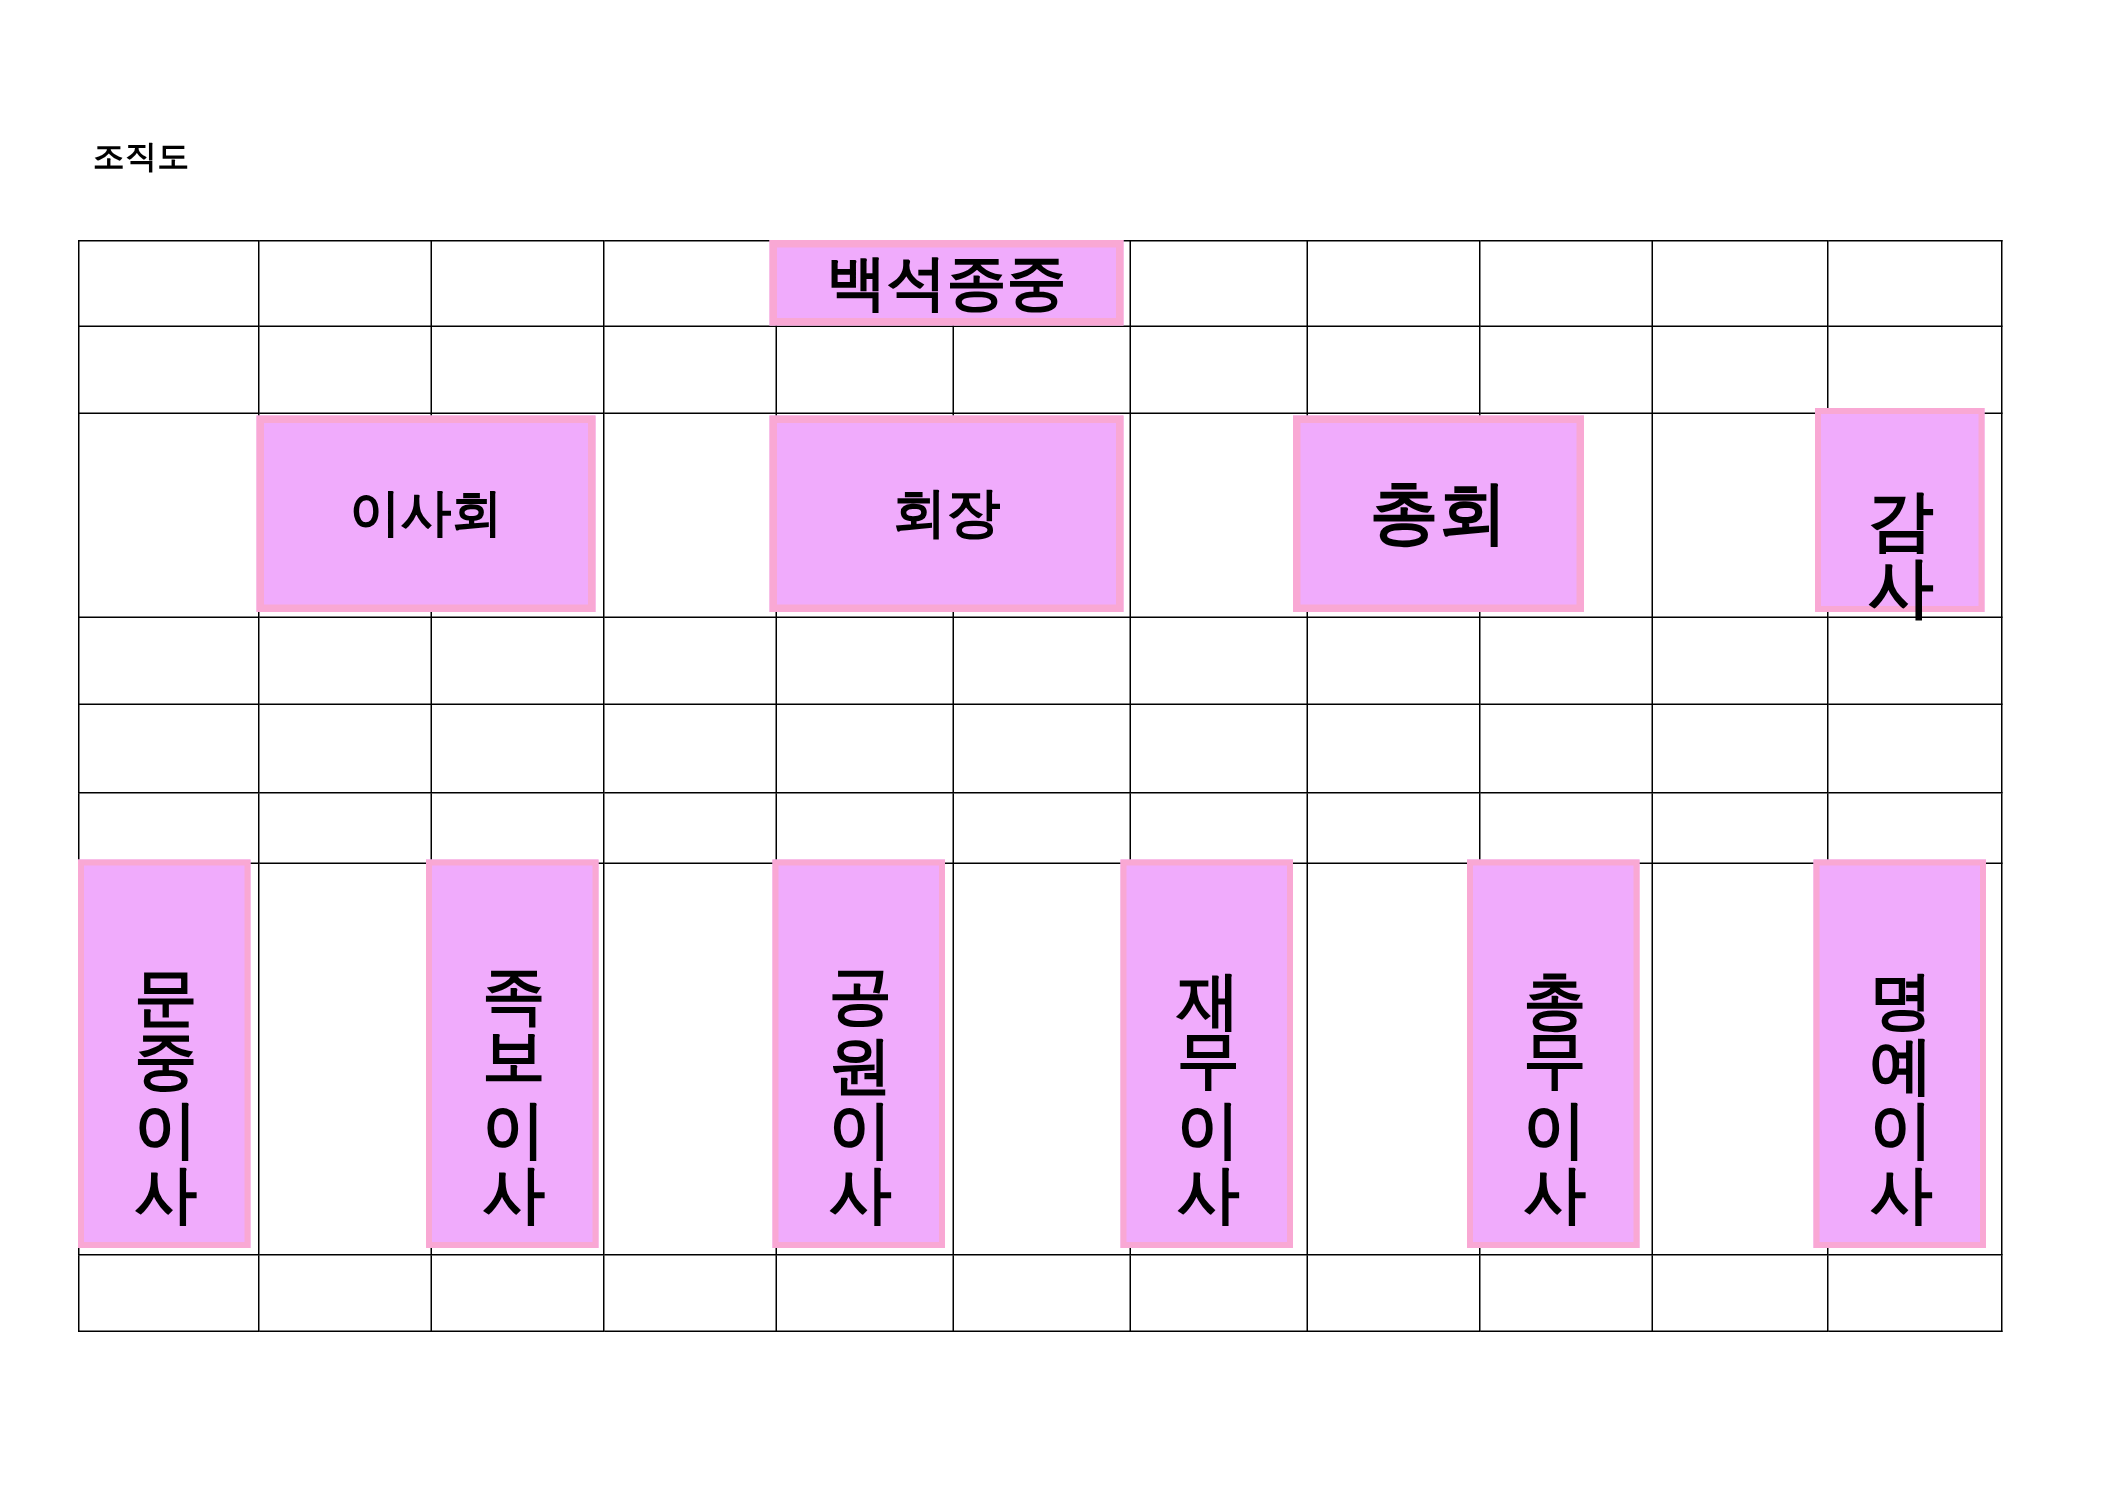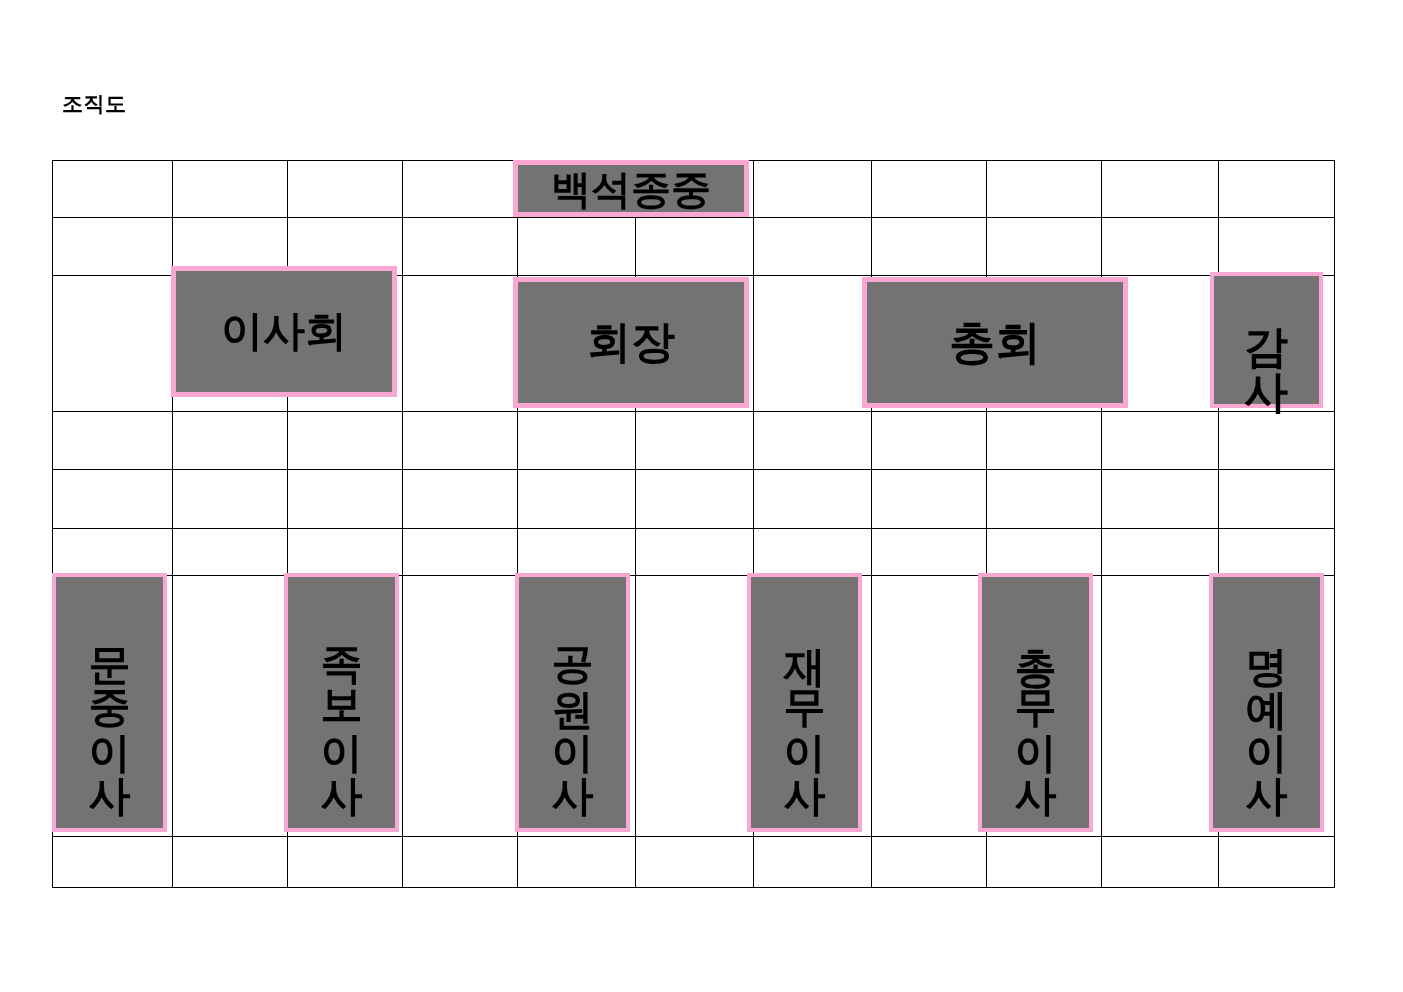--- a/index.html
+++ b/index.html
@@ -48,54 +48,55 @@
   #boxes-layer {
     position: absolute;
     left: 0;
     top: 0;
     width: 1403px;
     height: 992px;
     pointer-events: none;
   }
   .org-box {
     position: absolute;
-    background: #737373;
+    background: #f0abfc;
     border: 3px solid #f9a8d4;
     box-sizing: border-box;
     display: flex;
     align-items: center;
     justify-content: center;
     text-align: center;
     font-weight: 700;
     line-height: 1.05;
     pointer-events: auto;
+    font-family: Liberation Serif, serif;
   }
 
   
   .org-box.vertical {
     writing-mode: vertical-rl;
     text-orientation: upright;
     letter-spacing: 1px;
   }
 
   
   #box-root {
     left: 513px; top: 160px; width: 236px; height: 57px;
     font-size: 40px; border-width: 5px;
   }
   #box-board {
-    left: 171px; top: 266px; width: 226px; height: 131px;
-    font-size: 42px; border-width: 5px;
+    left: 171px; top: 277px; width: 226px; height: 131px;
+    font-size: 34px; border-width: 5px;
   }
   #box-chair {
     left: 513px; top: 277px; width: 236px; height: 131px;
-    font-size: 44px; border-width: 5px;
+    font-size: 36px; border-width: 5px;
   }
   #box-assembly {
-    left: 862px; top: 277px; width: 266px; height: 131px;
+    left: 862px; top: 277px; width: 194px; height: 131px;
     font-size: 46px; border-width: 5px;
   }
   #box-auditor {
     left: 1210px; top: 272px; width: 113px; height: 136px;
     font-size: 44px; border-width: 4px;
   }
   #box-vicechair {
     left: 513px; top: 470px; width: 236px; height: 57px;
     font-size: 40px; border-width: 5px;
   }

